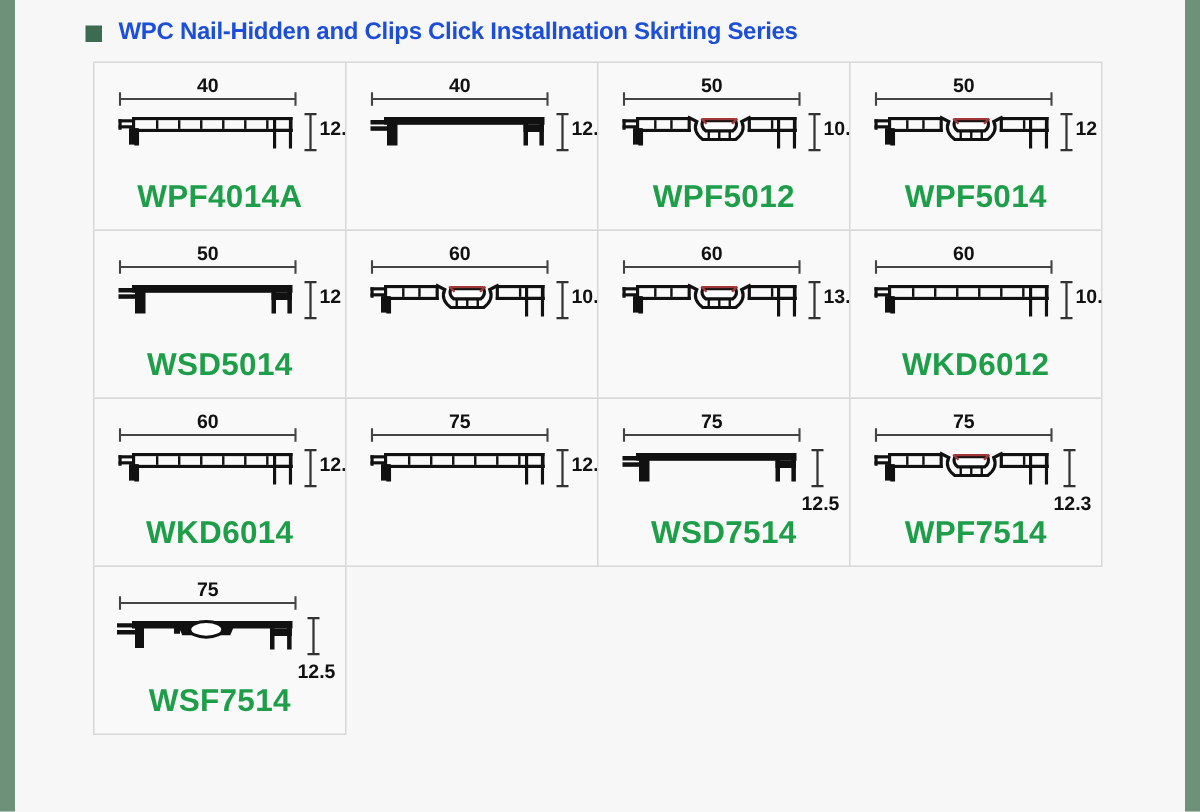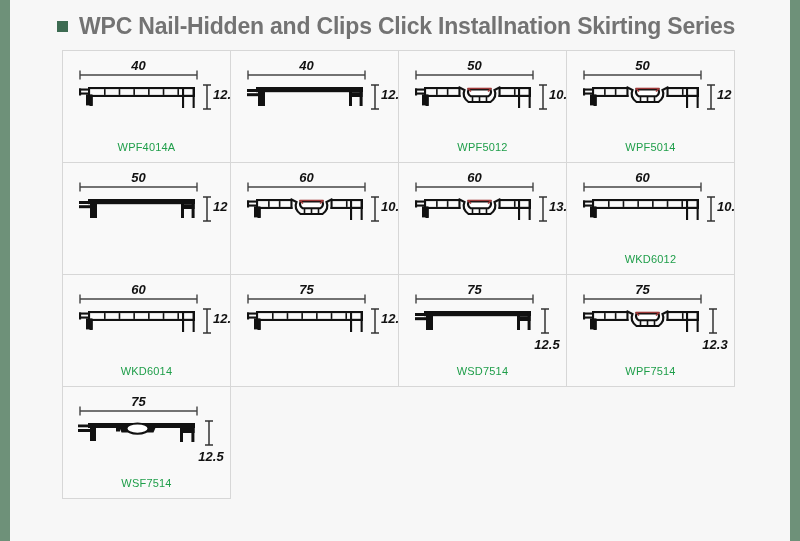--- a/index.html
+++ b/index.html
@@ -40,23 +40,23 @@
     padding: 13px 0 10px 47px;
   }
   .title-bullet {
     width: 11px;
     height: 11px;
     background: #3d6b52;
     margin-right: 11px;
     flex: 0 0 auto;
   }
   .title-text {
-    font-size: 23px;
+    font-size: 16px;
     font-weight: bold;
-    color: #737373;
+    color: #1d4ed8;
     letter-spacing: -0.2px;
     white-space: nowrap;
   }
 
   
   .grid {
     margin-left: 52px;
     width: 686px;
     display: flex;
     flex-wrap: wrap;
@@ -70,35 +70,34 @@
     margin: 0 -1px -1px 0;
     position: relative;
     display: flex;
     flex-direction: column;
     align-items: center;
   }
   .fig {
     width: 169px;
     height: 80px;
     position: relative;
-    font-style: italic;
   }
   .fig svg {
     position: absolute;
     left: 0;
     top: 0;
   }
   .cell-label {
     position: absolute;
     bottom: 9px;
     left: 0;
     right: 0;
     text-align: center;
-    font-size: 11px;
-    font-weight: normal;
+    font-size: 21px;
+    font-weight: bold;
     color: #1f9e4a;
     letter-spacing: 0.2px;
   }
 
   
   .dim-txt {
     font-family: "Liberation Sans", sans-serif;
     font-size: 13px;
     font-weight: bold;
     fill: #111111;
@@ -285,20 +284,21 @@
             <rect x="28" y="36" width="7" height="19" fill="#111111"></rect>
             <rect x="119" y="36" width="3" height="19" fill="#111111"></rect>
             <rect x="129.6" y="36" width="3" height="19" fill="#111111"></rect>
             <rect x="119" y="41.2" width="13.6" height="4.8" fill="#111111"></rect>
             <line x1="145" y1="34" x2="145" y2="58" stroke="#333" stroke-width="1.5"></line>
             <line x1="141" y1="34" x2="149" y2="34" stroke="#333" stroke-width="1.5"></line>
             <line x1="141" y1="58" x2="149" y2="58" stroke="#333" stroke-width="1.5"></line>
             <text class="dim-txt" x="151" y="48" text-anchor="start">12</text>
           </svg>
         </div>
+        <div class="cell-label">WSD5014</div>
       </div>
       <div class="cell">
         <div class="fig">
           <svg width="169" height="80" viewBox="0 0 169 80">
             <line x1="18" y1="24" x2="135" y2="24" stroke="#444" stroke-width="1.4"></line>
             <line x1="18" y1="19.5" x2="18" y2="28.5" stroke="#444" stroke-width="1.4"></line>
             <line x1="135" y1="19.5" x2="135" y2="28.5" stroke="#444" stroke-width="1.4"></line>
             <text class="dim-txt" x="76.5" y="19" text-anchor="middle">60</text>
             <rect x="26" y="36" width="36.5" height="2.1" fill="#111111"></rect>
             <rect x="26" y="43.9" width="36.5" height="2.1" fill="#111111"></rect>

